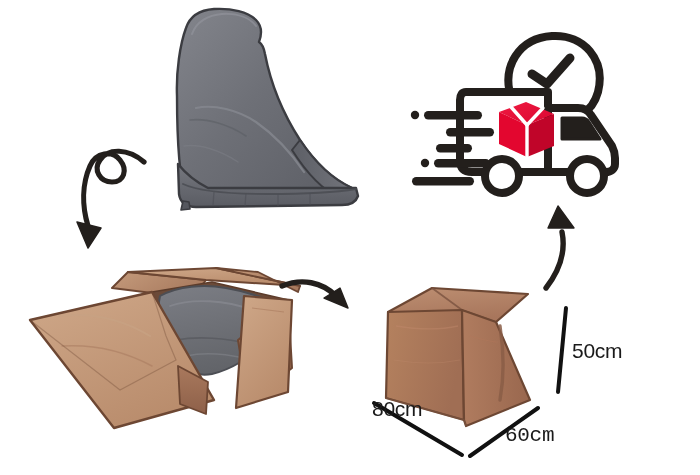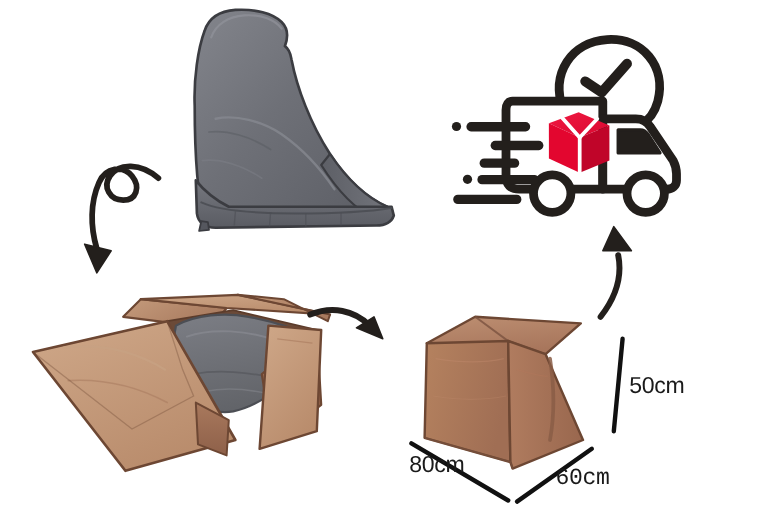--- a/index.html
+++ b/index.html
@@ -18,21 +18,21 @@
     position:absolute;
     font-family:"Liberation Sans", sans-serif;
     font-size:21px;
     font-weight:400;
     color:#1a1a1a;
     letter-spacing:-0.3px;
     white-space:nowrap;
     line-height:1;
   }
   #label-50cm{left:572px;top:340px;}
-  #label-80cm{left:372px;top:412px;}
+  #label-80cm{left:372px;top:398px;}
   #label-60cm{left:505px;top:425px;font-family:Liberation Mono, monospace;}
 
   svg{display:block;overflow:visible;}
 </style>
 </head>
 <body>
 
 <div id="stage">
 
   <svg id="art" width="700" height="475" viewBox="0 0 700 475" xmlns="http://www.w3.org/2000/svg">

